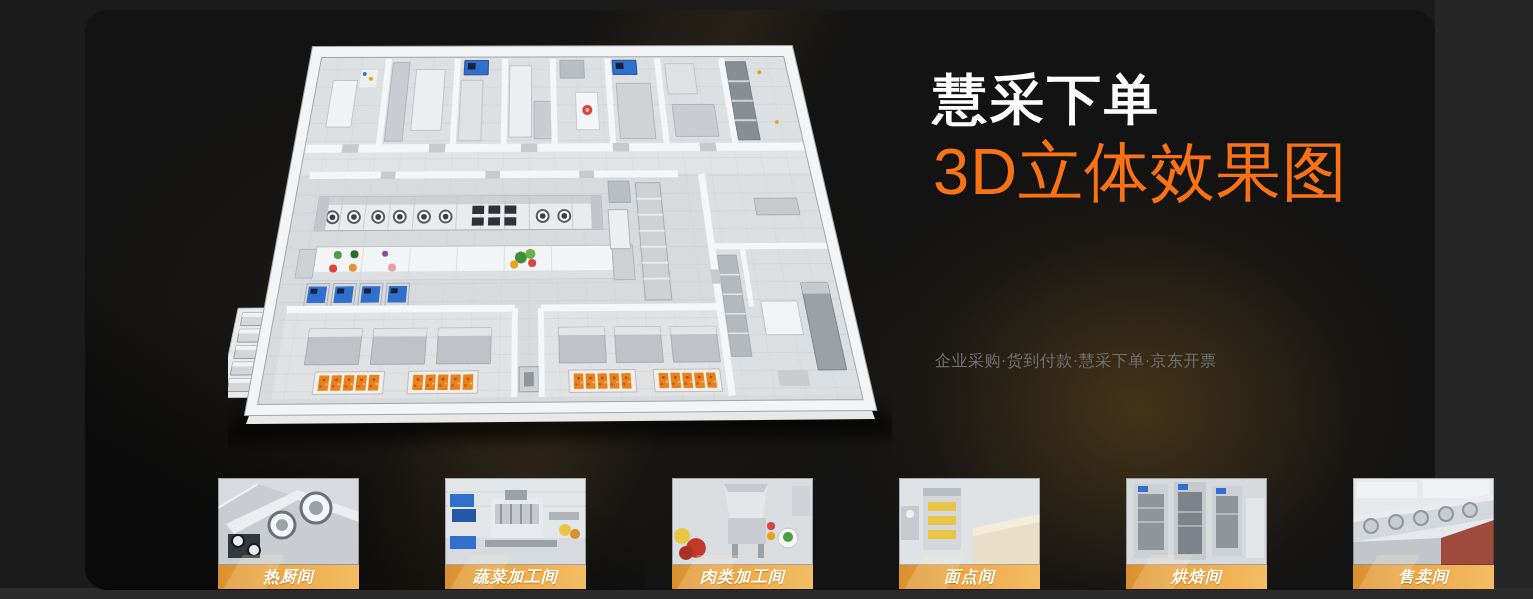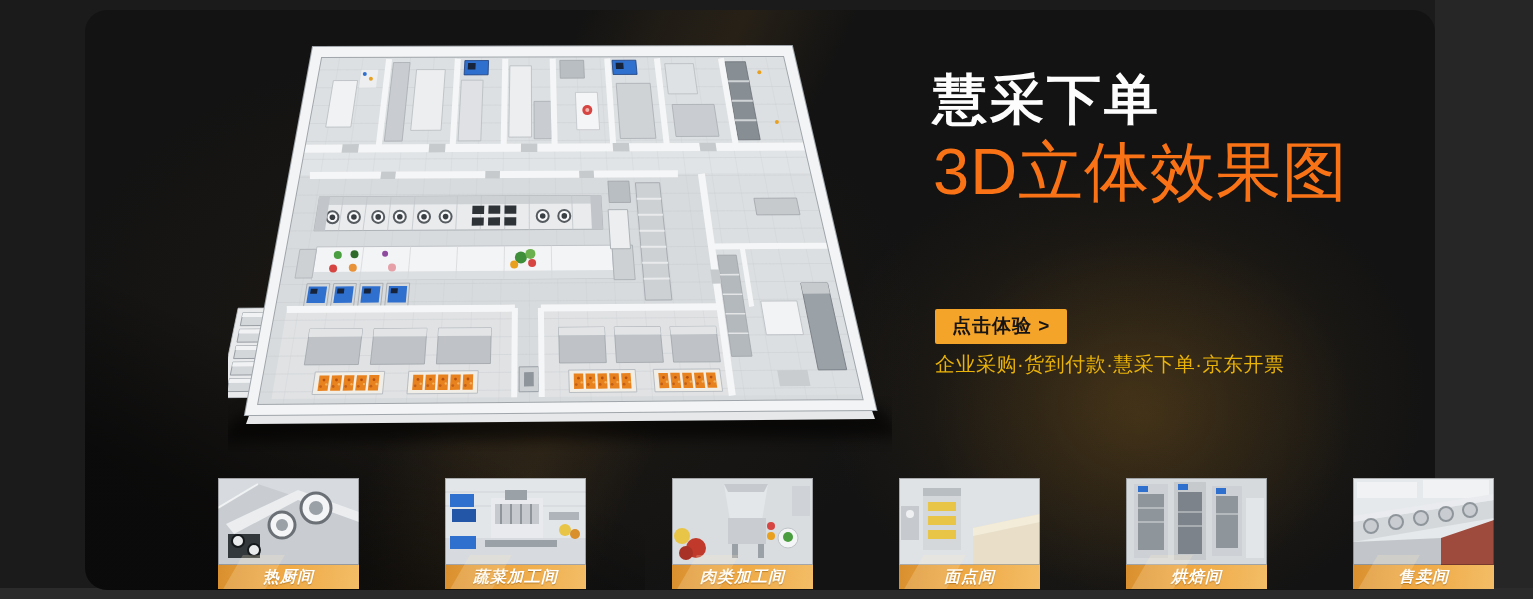--- a/index.html
+++ b/index.html
@@ -26,21 +26,21 @@
   
   #floorplan{position:absolute;left:228px;top:28px;width:664px;height:424px;}
 
   
   .hero{position:absolute;left:933px;top:0;width:500px;height:460px;color:#fff;}
   .hero .t1{position:absolute;left:0;top:64px;font-size:54px;font-weight:700;letter-spacing:3px;color:#fdfdfd;white-space:nowrap;}
   .hero .t2{position:absolute;left:0;top:128px;font-size:65px;font-weight:400;letter-spacing:1px;color:#f97316;white-space:nowrap;}
   .hero .sub{position:absolute;left:1px;top:248px;font-size:41px;font-weight:700;letter-spacing:2px;color:#f8a51e;white-space:nowrap;}
   .cta{position:absolute;left:2px;top:309px;display:inline-block;background:#f5a42a;color:#171513;
     font-size:19px;font-weight:700;letter-spacing:1px;padding:4px 17px 5px 17px;border:none;border-radius:2px;cursor:pointer;white-space:nowrap;}
-  .feat{position:absolute;left:2px;font-size:20px;letter-spacing:.5px;color:#eab308;white-space:nowrap;}
+  .feat{position:absolute;left:2px;font-size:16px;letter-spacing:.5px;color:#737373;white-space:nowrap;}
   .feat.l1{top:351px;}
   .feat.l2{top:381px;}
 
   
   .gallery{position:absolute;left:178px;top:462px;display:flex;gap:6px;}
   .tile{position:relative;width:141px;height:111px;overflow:hidden;background:#3a3a3a;cursor:pointer;flex:none;font-style:italic;}
   .tile svg{display:block;}
   .tile .cap{position:absolute;left:0;bottom:0;width:100%;height:24px;line-height:24px;text-align:center;
     font-size:16px;font-weight:700;color:#fff;letter-spacing:1px;
     background:linear-gradient(95deg,#d98f2e 0%,#efa843 45%,#f3bd66 100%);text-shadow:0 1px 1px rgba(120,70,0,.45);}
@@ -376,21 +376,20 @@
       <polygon points="351.1,142.7 365.7,142.6 366.1,150.1 351.4,150.1" fill="#c6cacd"></polygon>
       <polygon points="482.3,241.5 491.3,241.4 493.3,255.6 484.2,255.7" fill="#c6cacd"></polygon>
       <polygon points="23,382 642,377 647,391 18,396" fill="#e6e8ea"></polygon>
       <polygon points="89,24 560,23 642,377 23,382" fill="none" stroke="#9fa5aa" stroke-width="12"></polygon>
       <polygon points="89,24 560,23 642,377 23,382" fill="none" stroke="#f3f4f5" stroke-width="10"></polygon>
     </svg>
 
   <div class="hero">
     <div class="t1">慧采下单</div>
     <div class="t2">3D立体效果图</div>
-    <button class="cta">点击体验 &gt;</button>
     <div class="feat l1">企业采购·货到付款·慧采下单·京东开票</div>
   </div>
 
   <div class="gallery">
     <figure class="tile">
       <svg class="thumb" width="141" height="87" viewBox="0 0 141 87">
           <rect x="0" y="0" width="141" height="87" fill="#d7dade"></rect>
           <polygon points="0,87 0,30 40,6 141,40 141,87" fill="#c9cdd2"></polygon>
           <polygon points="8,46 80,12 141,34 141,44 80,22 16,56" fill="#ebedef"></polygon>
           <circle cx="98" cy="30" r="15" fill="#f3f5f6" stroke="#6a7076" stroke-width="3"></circle>

